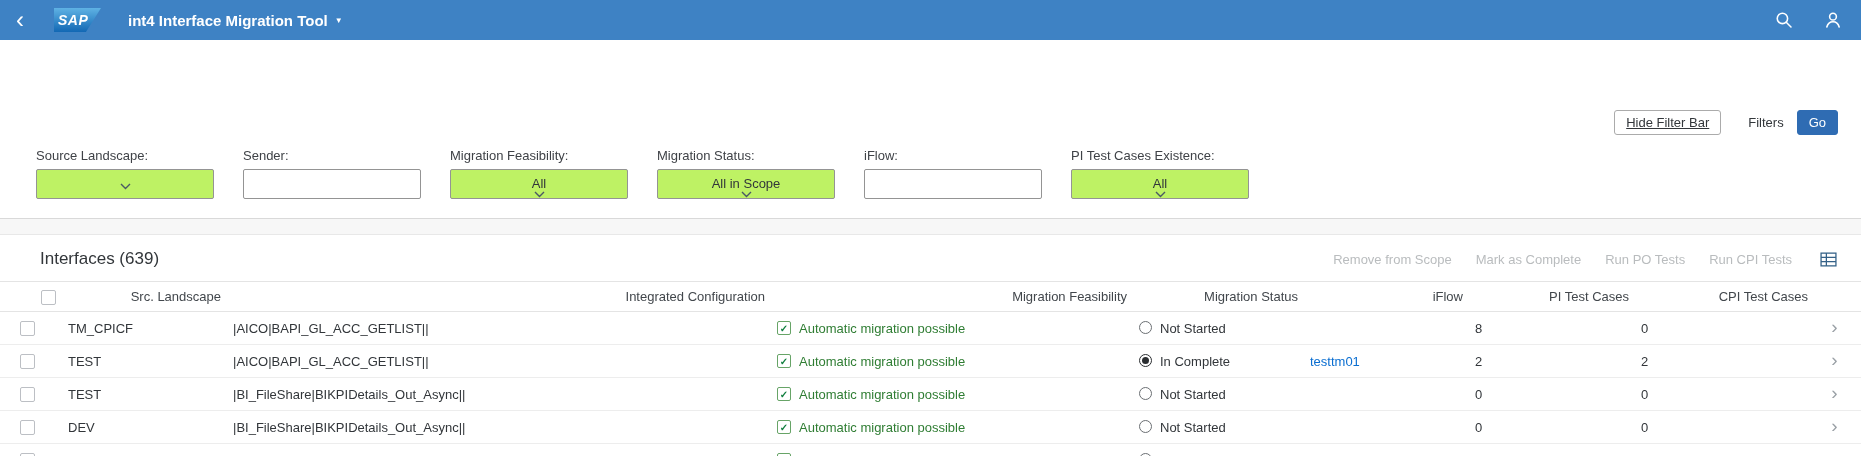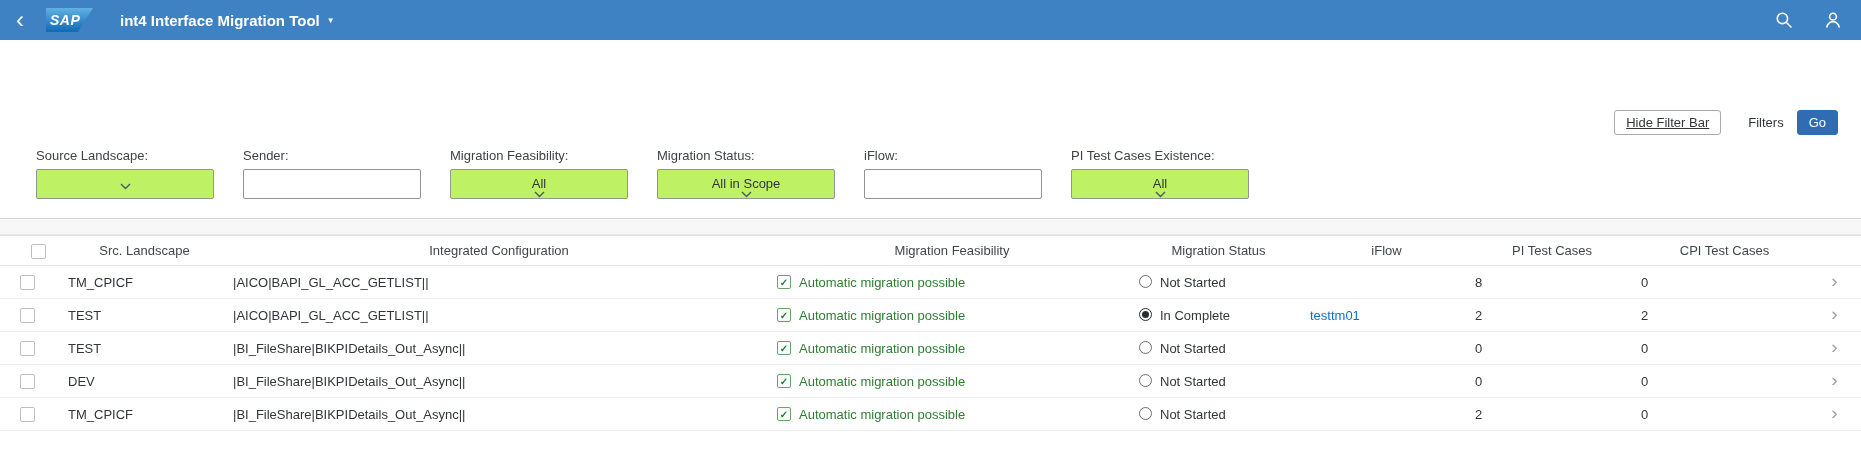--- a/index.html
+++ b/index.html
@@ -2,21 +2,21 @@
 <html><head>
 <meta charset="utf-8">
 <style>
   * { margin:0; padding:0; box-sizing:border-box; }
   html,body { width:1861px; height:456px; overflow:hidden; background:#fff;
     font-family:"Liberation Sans", sans-serif; color:#32363a; }
 
   
   .shell { height:40px; background:#3e82c4; display:flex; align-items:center; padding:0 18px 0 16px; }
   .back-btn { color:#fff; font-size:24px; line-height:24px; width:24px; text-align:left; cursor:pointer; }
-  .sap-logo { width:47px; height:24px; margin-left:6px;
+  .sap-logo { width:47px; height:24px; margin-left:14px;
     background:linear-gradient(180deg,#5fb2e4 0%,#1268b4 100%);
     clip-path:polygon(0 0,100% 0,68% 100%,0 100%);
     display:flex; align-items:center; }
   .sap-logo span { color:#fff; font-weight:bold; font-style:italic; font-size:14px; letter-spacing:.5px; padding-left:4px; }
   .shell-title { color:#fff; font-size:15px; font-weight:700; margin-left:27px; display:flex; align-items:center; gap:7px; cursor:pointer; }
   .shell-title .caret { font-size:8px; }
   .shell-spacer { flex:1; }
   .shell-icon { width:20px; height:20px; margin-left:29px; cursor:pointer; display:flex; align-items:center; justify-content:center; }
 
   
@@ -44,21 +44,21 @@
   .table-section { background:#fff; }
   .tbl-header-bar { display:flex; align-items:center; padding:14px 23px 12px 40px; }
   .tbl-title { font-size:17px; color:#32363a; }
   .tbl-actions { margin-left:auto; display:flex; align-items:center; gap:24px; }
   .tbl-action { font-size:13px; color:#b9bcbe; cursor:pointer; white-space:nowrap; }
   .export-icon { width:18px; height:18px; margin-left:4px; cursor:pointer; display:flex; align-items:center; }
 
   table { width:100%; border-collapse:collapse; table-layout:fixed; }
   col.c-check{width:56px;} col.c-src{width:165px;} col.c-ic{width:544px;} col.c-feas{width:362px;}
   col.c-status{width:171px;} col.c-iflow{width:165px;} col.c-pi{width:166px;} col.c-cpi{width:179px;} col.c-nav{width:53px;}
-  thead th { height:30px; text-align:center; font-weight:400; font-size:13px; color:#42474c;
+  thead th { height:30px; text-align:right; font-weight:400; font-size:13px; color:#42474c;
     border-top:1px solid #e4e4e4; border-bottom:1px solid #e4e4e4; padding:0 0 0 12px; cursor:pointer; }
   thead th.cb { padding-left:20px; }
   tbody td { height:33px; font-size:13px; color:#32363a; border-bottom:1px solid #ededed; padding:0 0 0 12px;
     white-space:nowrap; overflow:hidden; }
   tbody td.cb { padding-left:20px; }
   tbody tr { cursor:pointer; }
 
   .checkbox { display:inline-block; width:15px; height:15px; border:1.5px solid #bcbfc4; border-radius:2px;
     background:#fff; vertical-align:middle; cursor:pointer; }
 
@@ -169,20 +169,37 @@
           </span>
       </div>
     </div>
 
   </div>
 </div>
 
 <div class="band"></div>
 
 <div class="table-section">
+  <div class="tbl-header-bar">
+    <span class="tbl-title">Interfaces (639)</span>
+    <div class="tbl-actions">
+      <span class="tbl-action">Remove from Scope</span>
+      <span class="tbl-action">Mark as Complete</span>
+      <span class="tbl-action">Run PO Tests</span>
+      <span class="tbl-action">Run CPI Tests</span>
+      <span class="export-icon">
+        <svg width="17" height="17" viewBox="0 0 16 16">
+            <rect x="1" y="2" width="14" height="12" fill="none" stroke="#346187" stroke-width="1.2"></rect>
+            <line x1="1" y1="6" x2="15" y2="6" stroke="#346187" stroke-width="1.2"></line>
+            <line x1="1" y1="10" x2="15" y2="10" stroke="#346187" stroke-width="1.2"></line>
+            <line x1="6" y1="2" x2="6" y2="14" stroke="#346187" stroke-width="1.2"></line>
+          </svg>
+      </span>
+    </div>
+  </div>
 
   <table>
     <colgroup>
       <col class="c-check">
         <col class="c-src">
         <col class="c-ic">
         <col class="c-feas">
         <col class="c-status">
       <col class="c-iflow">
         <col class="c-pi">

